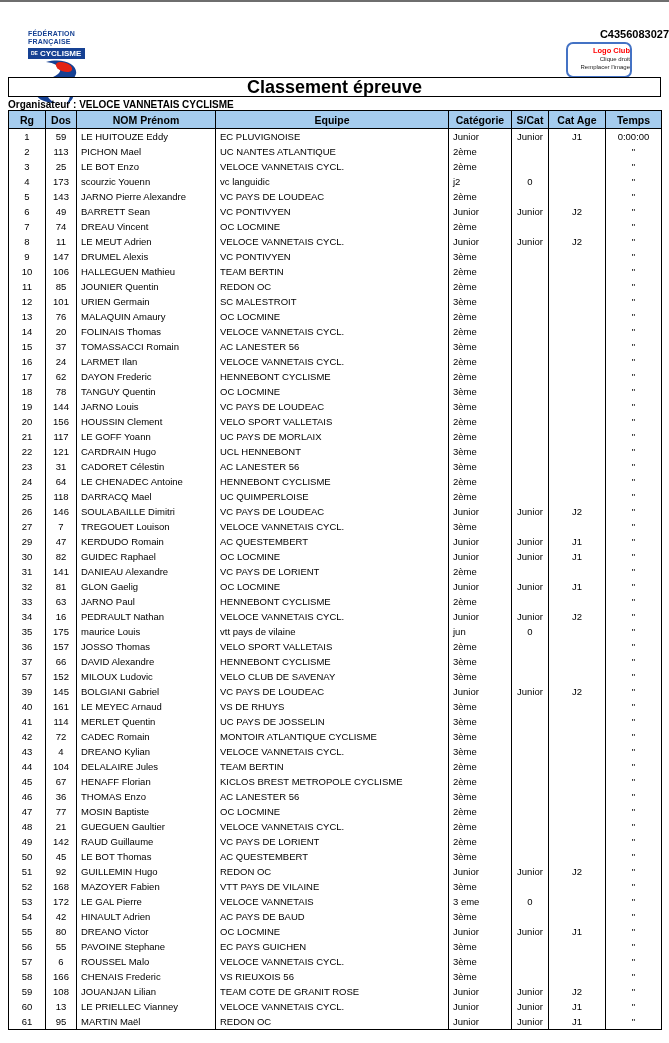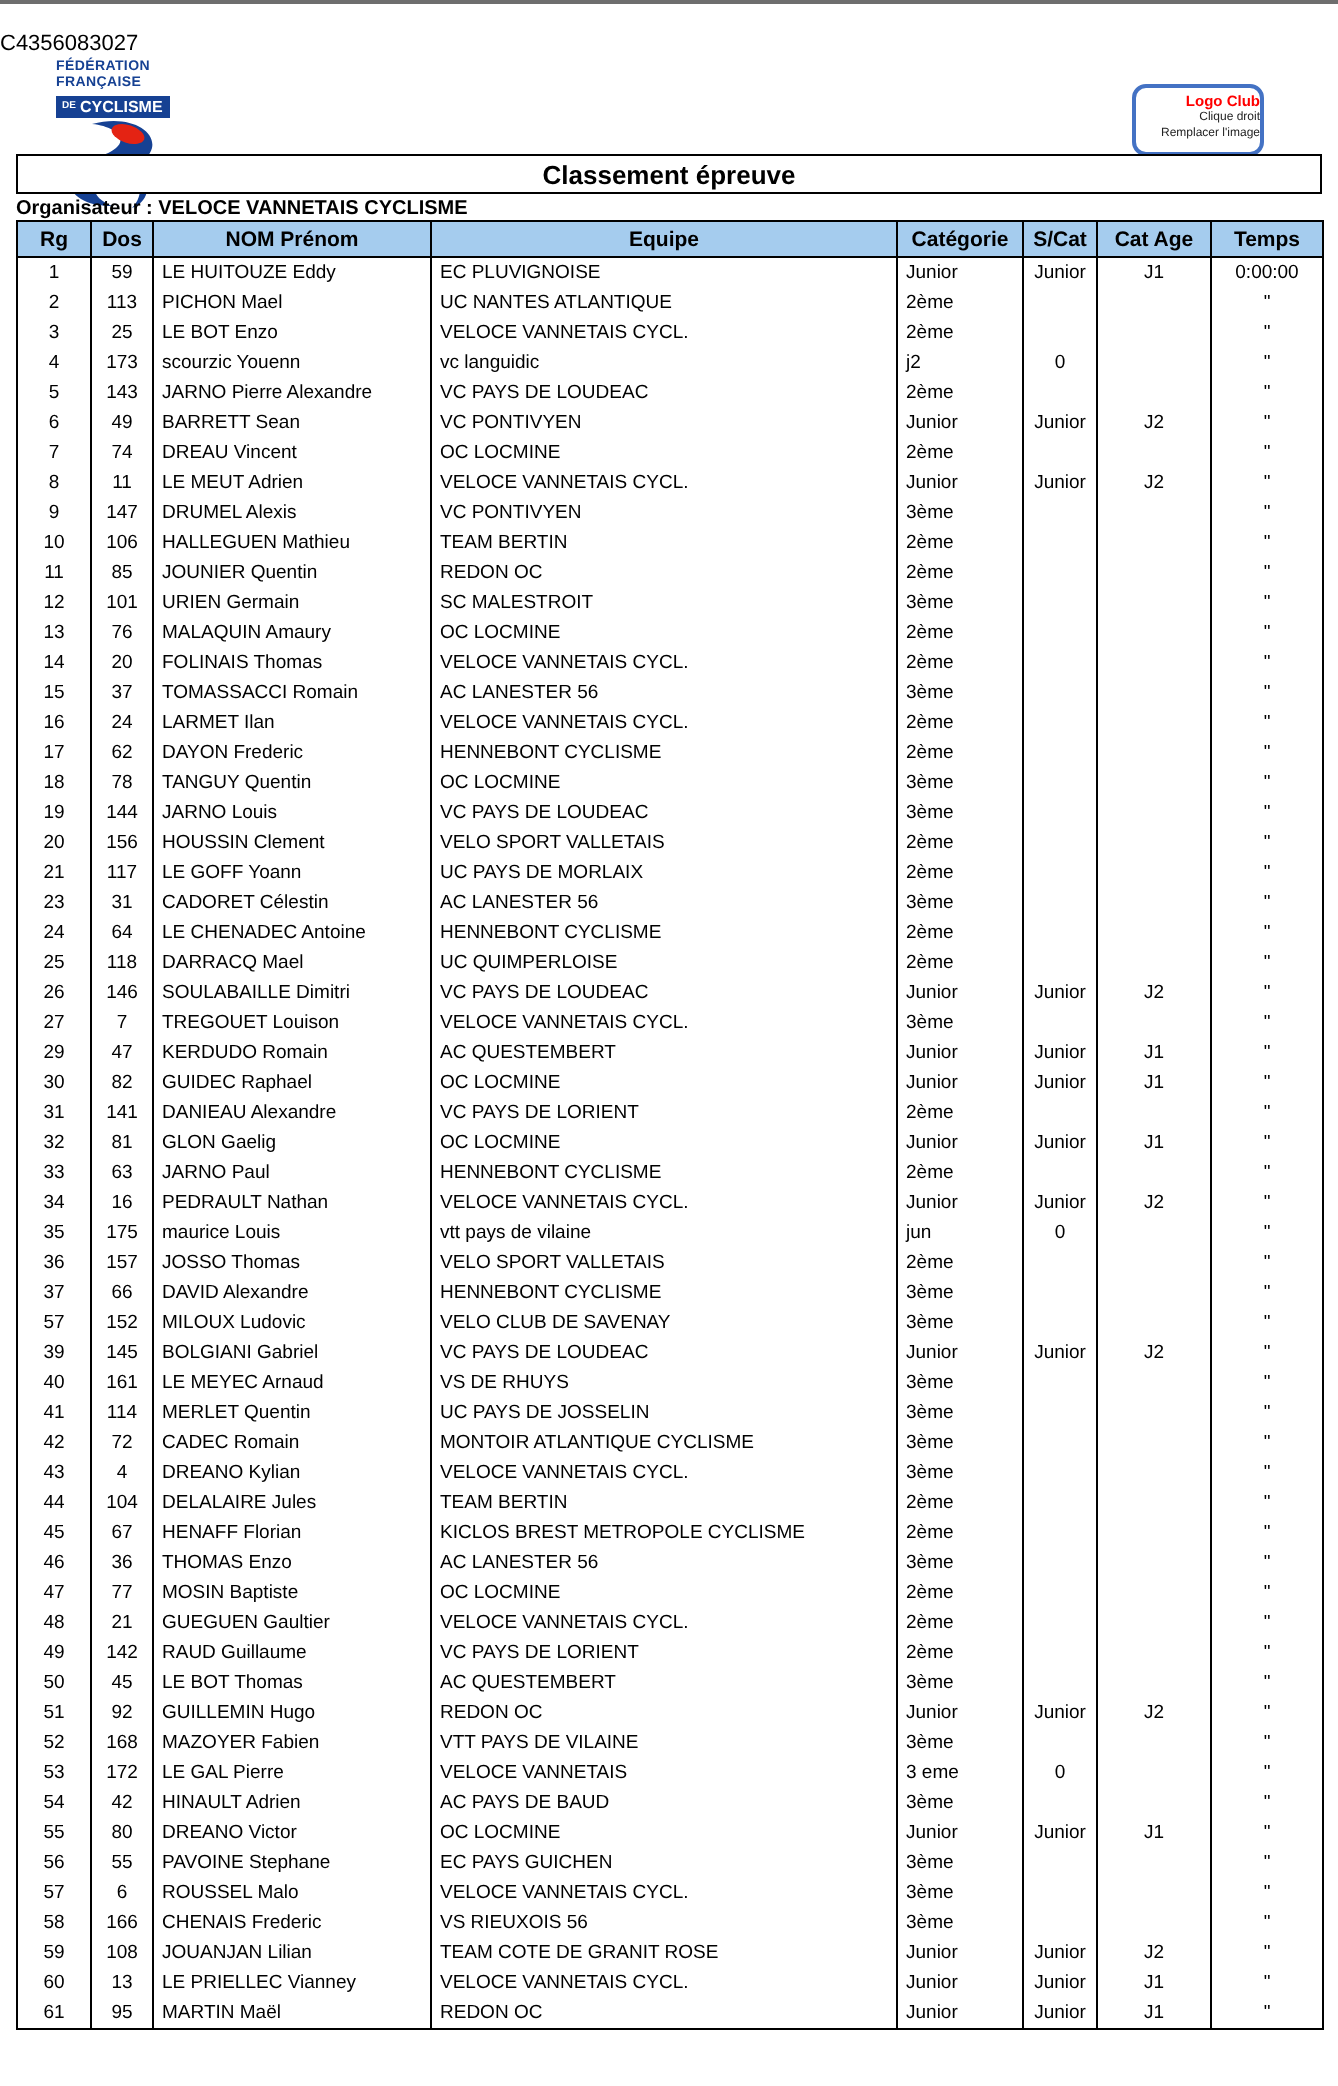--- a/index.html
+++ b/index.html
@@ -24,38 +24,38 @@
   .ffc-line { color: var(--ffc-blue); font-weight: bold; font-size: 7px; line-height: 8px; letter-spacing: .2px; }
   .ffc-banner {
     margin-top: 2px; background: var(--ffc-blue); color: #fff;
     font-weight: bold; font-size: 8px; line-height: 11px;
     padding: 0 4px 0 3px; display: inline-flex; align-items: center; gap: 2px;
   }
   .ffc-banner .de-mark { font-size: 5px; line-height: 5px; }
   .ffc-swoosh { margin-left: -4px; }
   
   .doc-code {
-    position: absolute; left: 0; top: 16px; width: 100%;
-    text-align: left; font-weight: normal; font-size: 11px; color: #000;
+    position: absolute; left: 0; top: 28px; width: 100%;
+    text-align: right; font-weight: bold; font-size: 11px; color: #000;
   }
   
   .club-box {
     position: absolute; left: 566px; top: 42px; width: 66px; height: 36px;
     border: 2px solid var(--club-border); border-radius: 7px;
     background: #fff; text-align: right; padding-top: 2px;
   }
   .club-title { color: var(--club-title); font-weight: bold; font-size: 7.5px; line-height: 9px; }
   .club-sub { color: #222; font-size: 6px; line-height: 8px; }
   
   .title-bar {
     position: absolute; left: 8px; top: 77px; width: 653px; height: 20px;
     border: 1.5px solid #000; background: #fff;
     display: flex; align-items: center; justify-content: center;
   }
-  .title-bar span { font-weight: bold; font-size: 13px; color: #000; text-align: right; }
+  .title-bar span { font-weight: bold; font-size: 18px; color: #000; text-align: right; }
   
   .organizer {
     position: absolute; left: 8px; top: 99px;
     font-weight: bold; font-size: 10px; color: #000;
   }
   
   table.results {
     position: absolute; left: 8px; top: 110px; width: 653px;
     border-collapse: collapse; table-layout: fixed;
     border: 1.5px solid #000;
@@ -361,20 +361,30 @@
     <td class="ac">21</td>
     <td class="ac">117</td>
     <td class="al">LE GOFF Yoann</td>
     <td class="al">UC PAYS DE MORLAIX</td>
     <td class="al">2ème</td>
     <td class="ac"></td>
     <td class="ac"></td>
     <td class="ac">"</td>
   </tr>
 
+  <tr>
+    <td class="ac">22</td>
+    <td class="ac">121</td>
+    <td class="al">CARDRAIN Hugo</td>
+    <td class="al">UCL HENNEBONT</td>
+    <td class="al">3ème</td>
+    <td class="ac"></td>
+    <td class="ac"></td>
+    <td class="ac">"</td>
+  </tr>
 
   <tr>
     <td class="ac">23</td>
     <td class="ac">31</td>
     <td class="al">CADORET Célestin</td>
     <td class="al">AC LANESTER 56</td>
     <td class="al">3ème</td>
     <td class="ac"></td>
     <td class="ac"></td>
     <td class="ac">"</td>

